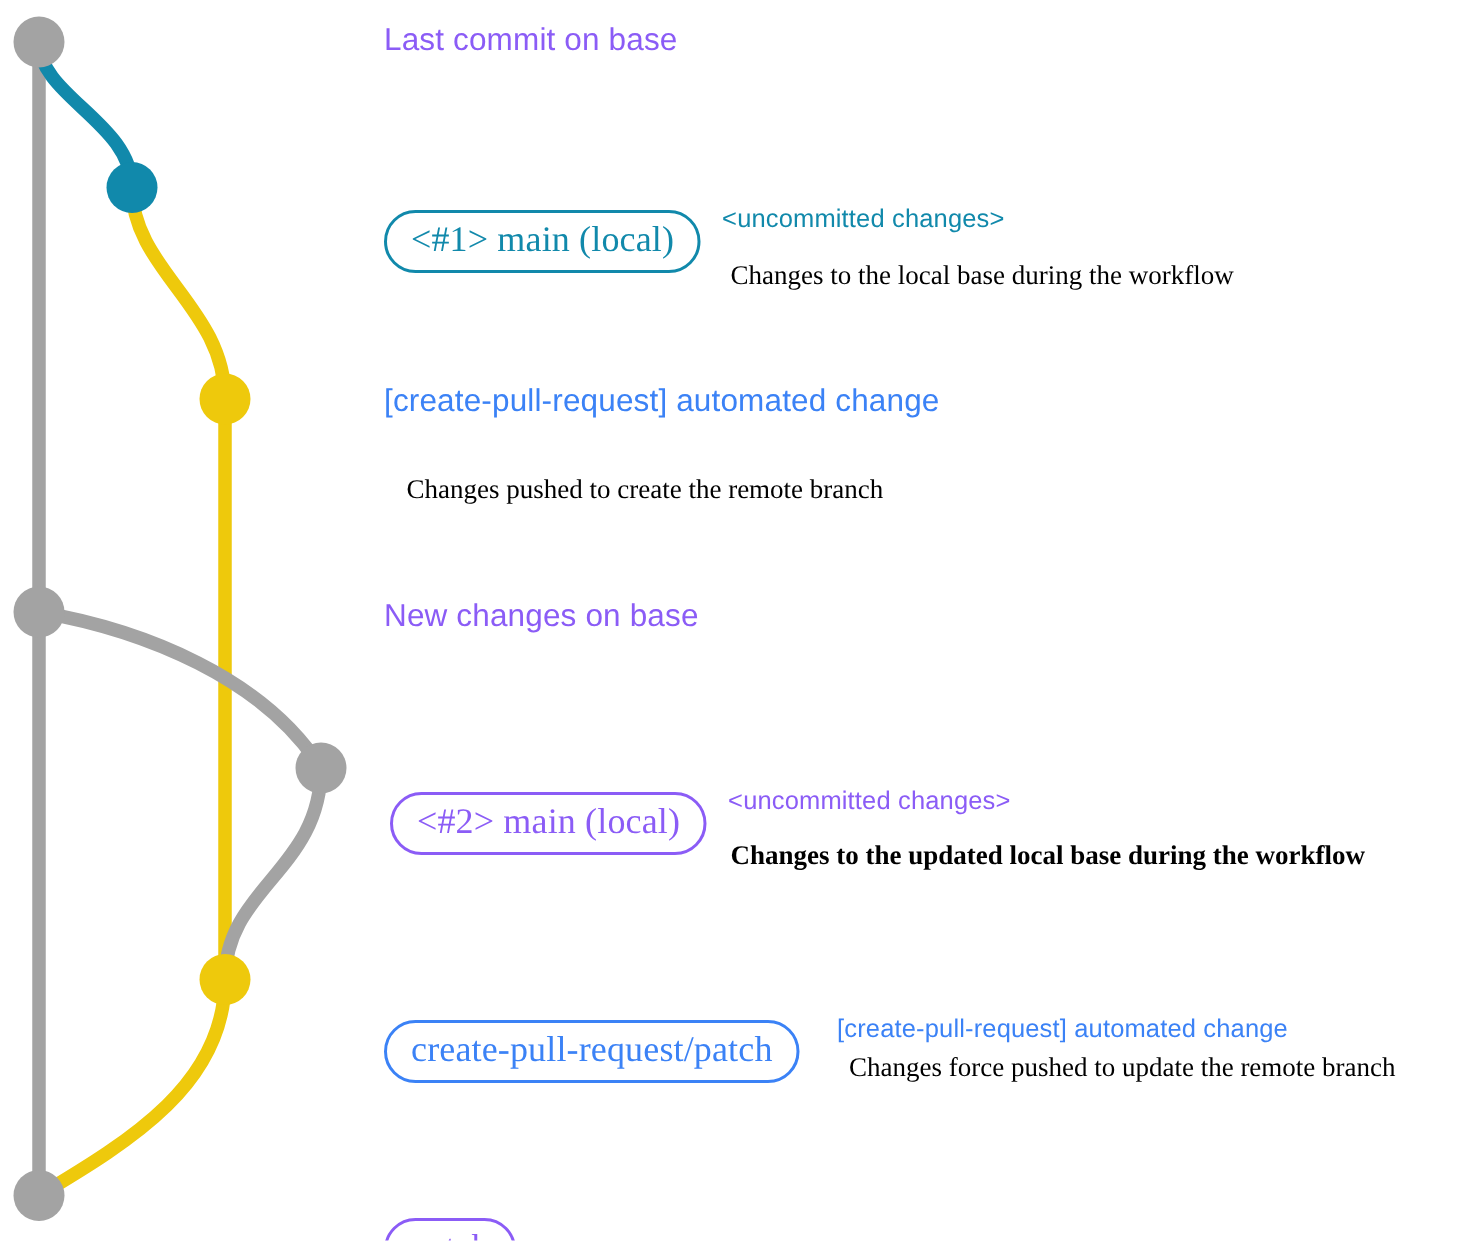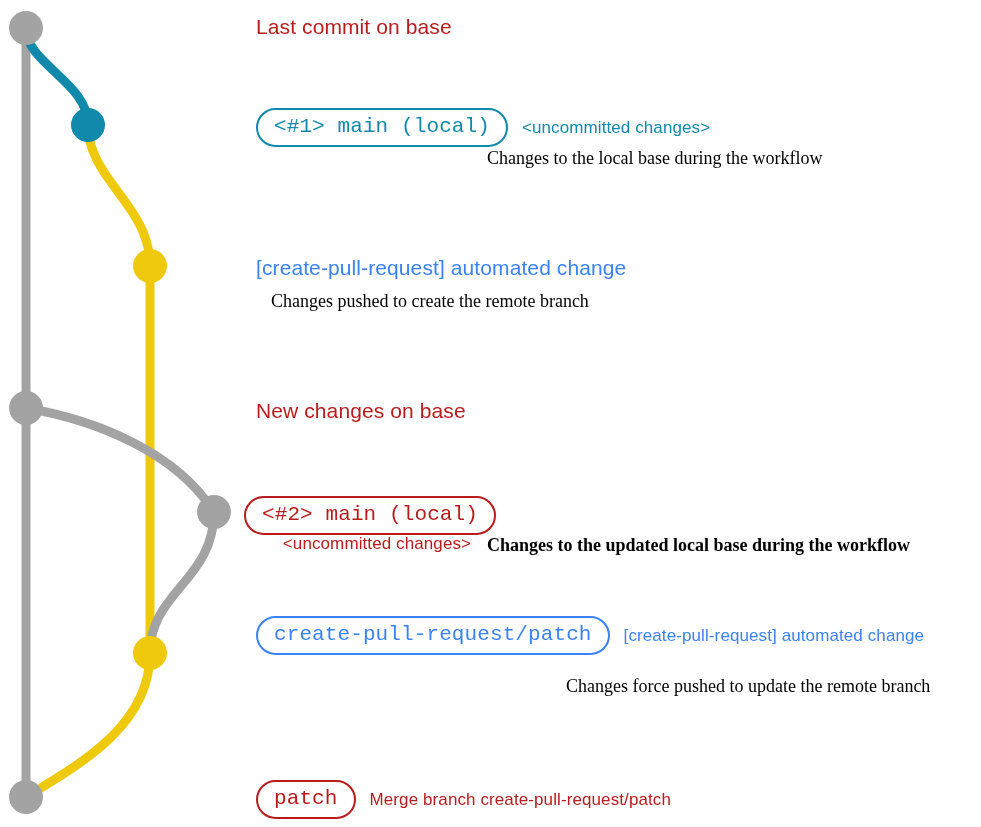--- a/index.html
+++ b/index.html
@@ -42,24 +42,25 @@
   }
 
   .badge {
     display: inline-flex;
     align-items: center;
     justify-content: center;
     box-sizing: border-box;
     border: 2px solid currentColor;
     border-radius: 24px;
     padding: 6px 16px 8px 16px;
-    font-size: 21px;
+    font-size: 24px;
     line-height: 1;
     letter-spacing: 0.1px;
-    font-family: Liberation Mono, monospace;
+    font-family: Liberation Serif, serif;
+    margin-top: 32px;
   }
 
   .subject {
     font-size: 17px;
     line-height: 1;
     letter-spacing: 0.1px;
     font-family: "Liberation Sans", sans-serif;
   }
 
   .headline {
@@ -71,26 +72,27 @@
     white-space: nowrap;
   }
 
   .caption {
     position: absolute;
     font-family: "Liberation Serif", serif;
     font-size: 18px;
     line-height: 1;
     color: #000000;
     white-space: nowrap;
+    margin-top: 25px;
   }
 
   
   .c-blue   { color: #1189ab; }
   .c-yellow { color: #3b82f6; }
-  .c-gray   { color: #b91c1c; }
+  .c-gray   { color: #8b5cf6; }
 
   .gap-after-badge { margin-left: 14px; }
 </style>
 </head>
 <body>
 
 <svg id="graph-canvas" viewBox="0 0 981 827" width="981" height="827" aria-hidden="true">
 
   <g fill="none" stroke-width="9" stroke-linecap="round">
 
@@ -128,30 +130,29 @@
     <span class="badge c-blue">&lt;#1&gt; main (local)</span>
     <span class="subject c-blue gap-after-badge">&lt;uncommitted changes&gt;</span>
   </div>
   <div class="caption" style="left:487px; top:149px;">Changes to the local base during the workflow</div>
 
   <div class="headline c-yellow" style="left:256px; top:257px;">[create-pull-request] automated change</div>
   <div class="caption" style="left:271px; top:292px;">Changes pushed to create the remote branch</div>
 
   <div class="headline c-gray" style="left:256px; top:400px;">New changes on base</div>
 
-  <div class="row" style="left:244px; top:496px;flex-direction:column;">
+  <div class="row" style="left:260px; top:496px;">
     <span class="badge c-gray">&lt;#2&gt; main (local)</span>
     <span class="subject c-gray gap-after-badge">&lt;uncommitted changes&gt;</span>
   </div>
   <div class="caption" style="left:487px; top:536px;font-weight:bold;">Changes to the updated local base during the workflow</div>
 
-  <div class="row" style="left:256px; top:616px;">
+  <div class="row" style="left:256px; top:648px;gap:11px;">
     <span class="badge c-yellow">create-pull-request/patch</span>
     <span class="subject c-yellow gap-after-badge">[create-pull-request] automated change</span>
   </div>
   <div class="caption" style="left:566px; top:677px;">Changes force pushed to update the remote branch</div>
 
   <div class="row" style="left:256px; top:780px;">
     <span class="badge c-gray">patch</span>
-    <span class="subject c-gray gap-after-badge">Merge branch create-pull-request/patch</span>
   </div>
 
 </div>
 
 </body></html>

